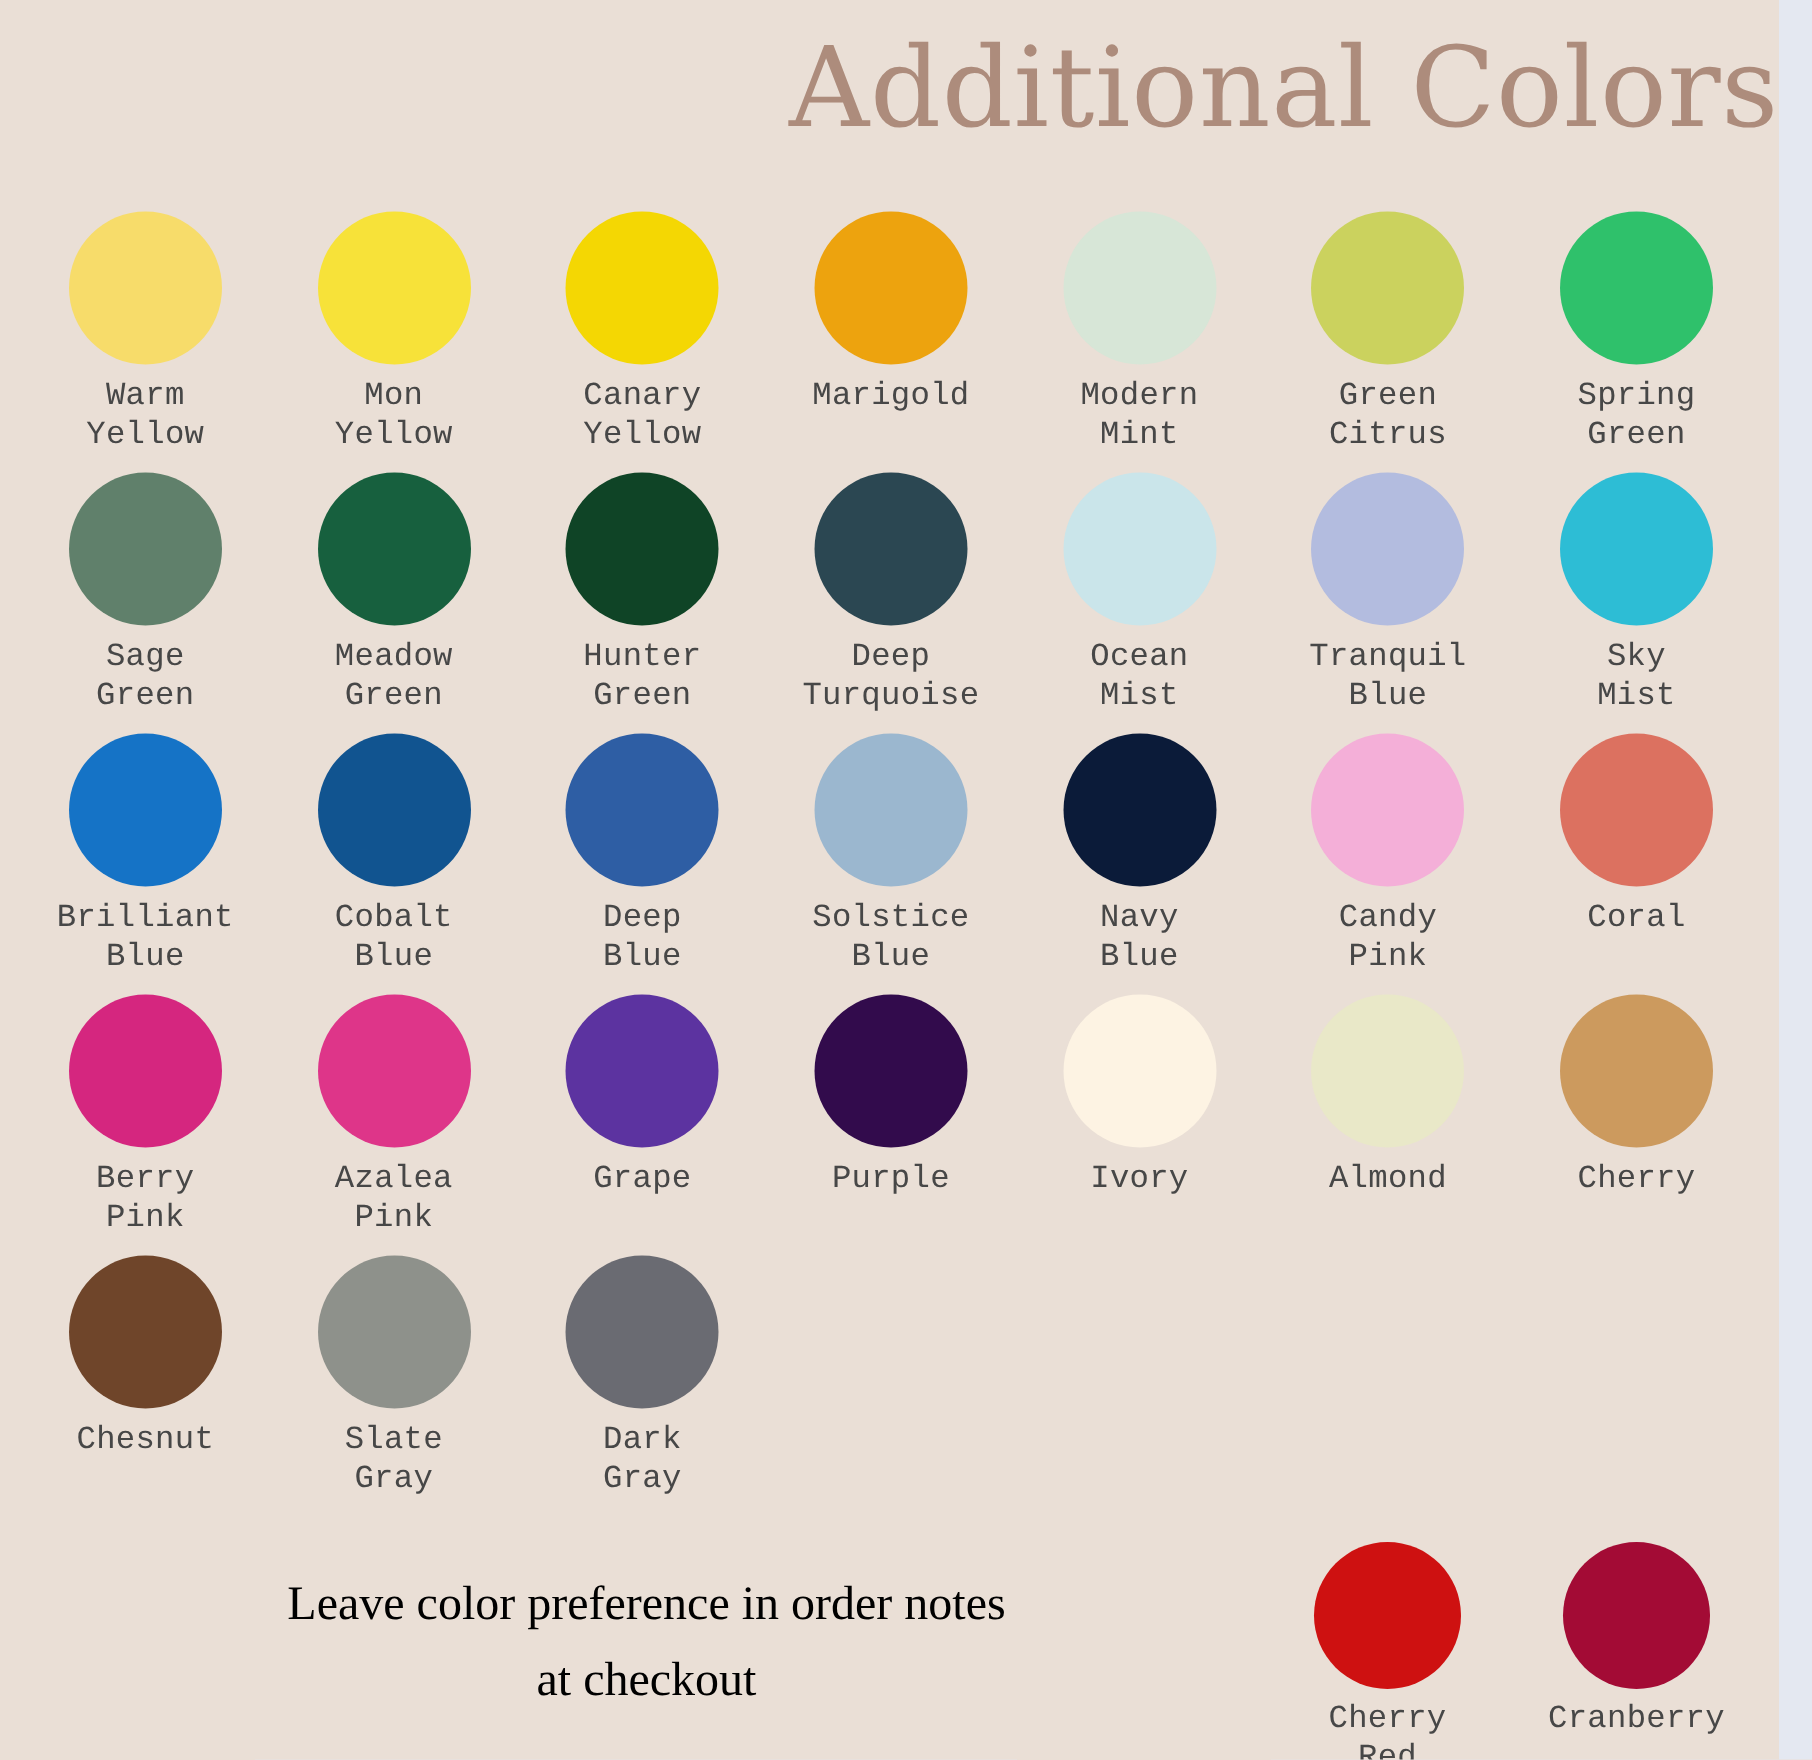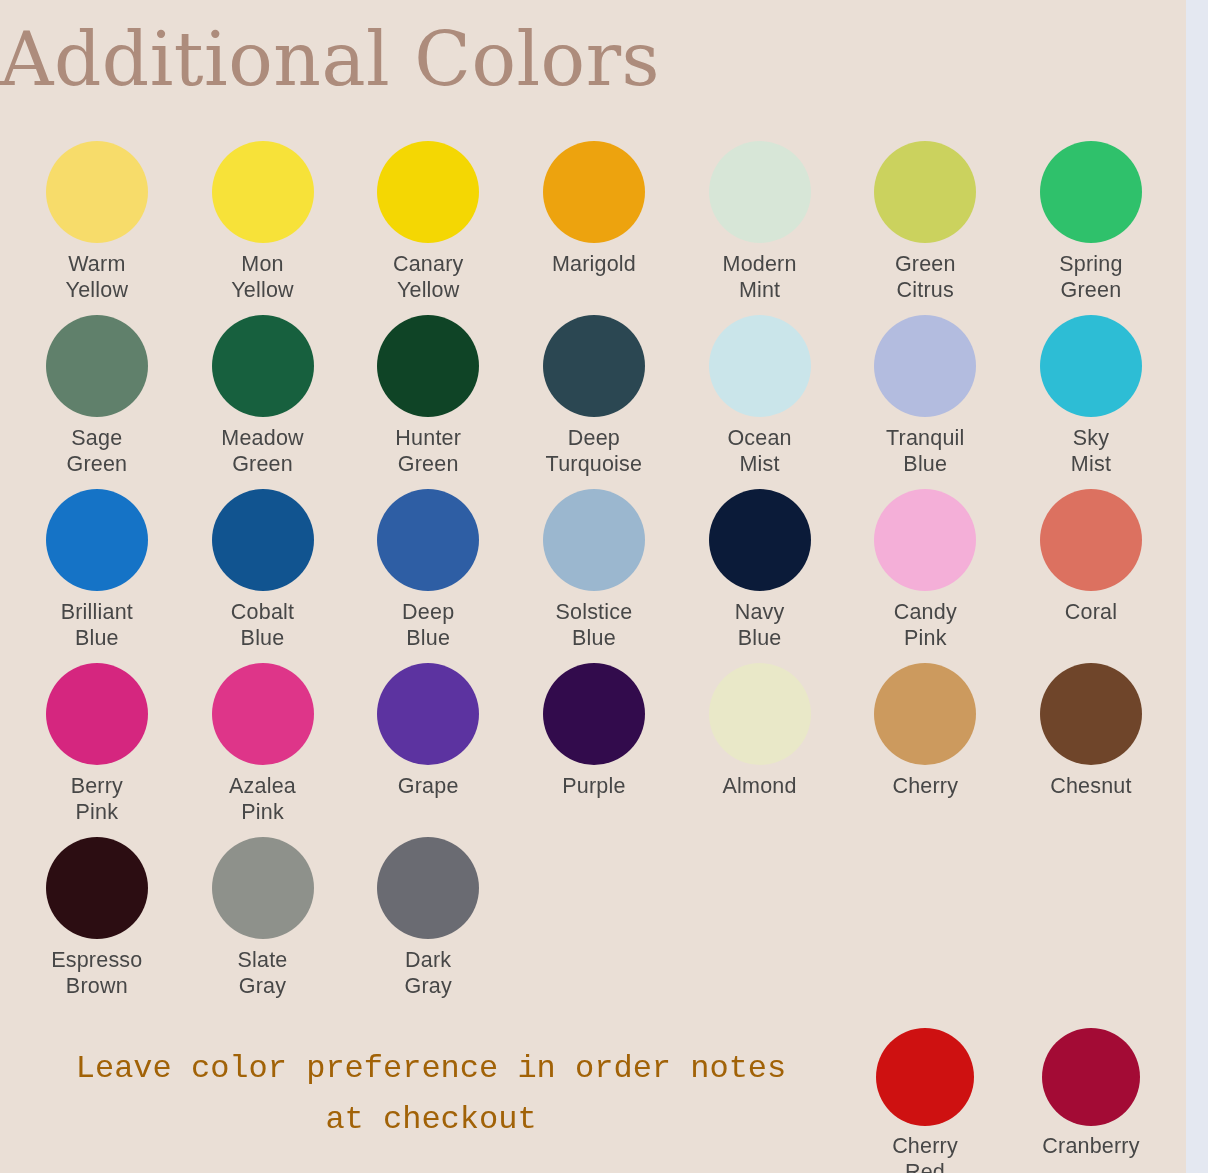--- a/index.html
+++ b/index.html
@@ -21,21 +21,21 @@
     background: #EADFD6;
     overflow: hidden;
   }
 
   
   #title {
     position: absolute;
     top: 16px;
     left: 0;
     width: 1186px;
-    text-align: left;
+    text-align: right;
     font-family: "DejaVu Serif", "Liberation Serif", serif;
     font-size: 74px;
     line-height: 86px;
     font-weight: 400;
     letter-spacing: 0.5px;
     color: #AD8C7C;
     white-space: nowrap;
   }
 
   
@@ -56,39 +56,39 @@
   }
   .dot {
     width: 102px;
     height: 102px;
     border-radius: 50%;
     flex: 0 0 auto;
   }
   .swatch-label {
     margin-top: 9px;
     text-align: center;
-    font-family: Liberation Sans, sans-serif;
+    font-family: Liberation Mono, monospace;
     font-size: 21.5px;
     line-height: 25.5px;
     color: #474747;
     letter-spacing: 0.2px;
     white-space: pre-line;
   }
 
   
   #note {
     position: absolute;
     left: 36px;
     top: 1043px;
     width: 790px;
     text-align: center;
-    font-family: Liberation Mono, monospace;
+    font-family: Liberation Serif, serif;
     font-size: 32px;
     line-height: 51px;
-    color: #a16207;
+    color: #000000;
     white-space: pre-line;
   }
 
   
   #extra {
     position: absolute;
     left: 842px;
     top: 1028px;
     width: 332px;
     display: grid;
@@ -225,35 +225,34 @@
       </div>
       <div class="cell">
         <div class="dot" style="background: rgb(92, 51, 160);"></div>
         <div class="swatch-label">Grape</div>
       </div>
       <div class="cell">
         <div class="dot" style="background: rgb(50, 11, 76);"></div>
         <div class="swatch-label">Purple</div>
       </div>
       <div class="cell">
+        <div class="dot" style="background: rgb(253, 243, 227);"></div>
+        <div class="swatch-label">Ivory</div>
+      </div>
+      <div class="cell">
         <div class="dot" style="background: rgb(233, 232, 200);"></div>
         <div class="swatch-label">Almond</div>
       </div>
       <div class="cell">
         <div class="dot" style="background: rgb(204, 154, 94);"></div>
         <div class="swatch-label">Cherry</div>
       </div>
       <div class="cell">
         <div class="dot" style="background: rgb(111, 69, 42);"></div>
         <div class="swatch-label">Chesnut</div>
-      </div>
-      <div class="cell">
-        <div class="dot" style="background: rgb(44, 13, 18);"></div>
-        <div class="swatch-label">Espresso
-Brown</div>
       </div>
       <div class="cell">
         <div class="dot" style="background: rgb(142, 145, 139);"></div>
         <div class="swatch-label">Slate
 Gray</div>
       </div>
       <div class="cell">
         <div class="dot" style="background: rgb(106, 107, 114);"></div>
         <div class="swatch-label">Dark
 Gray</div>

